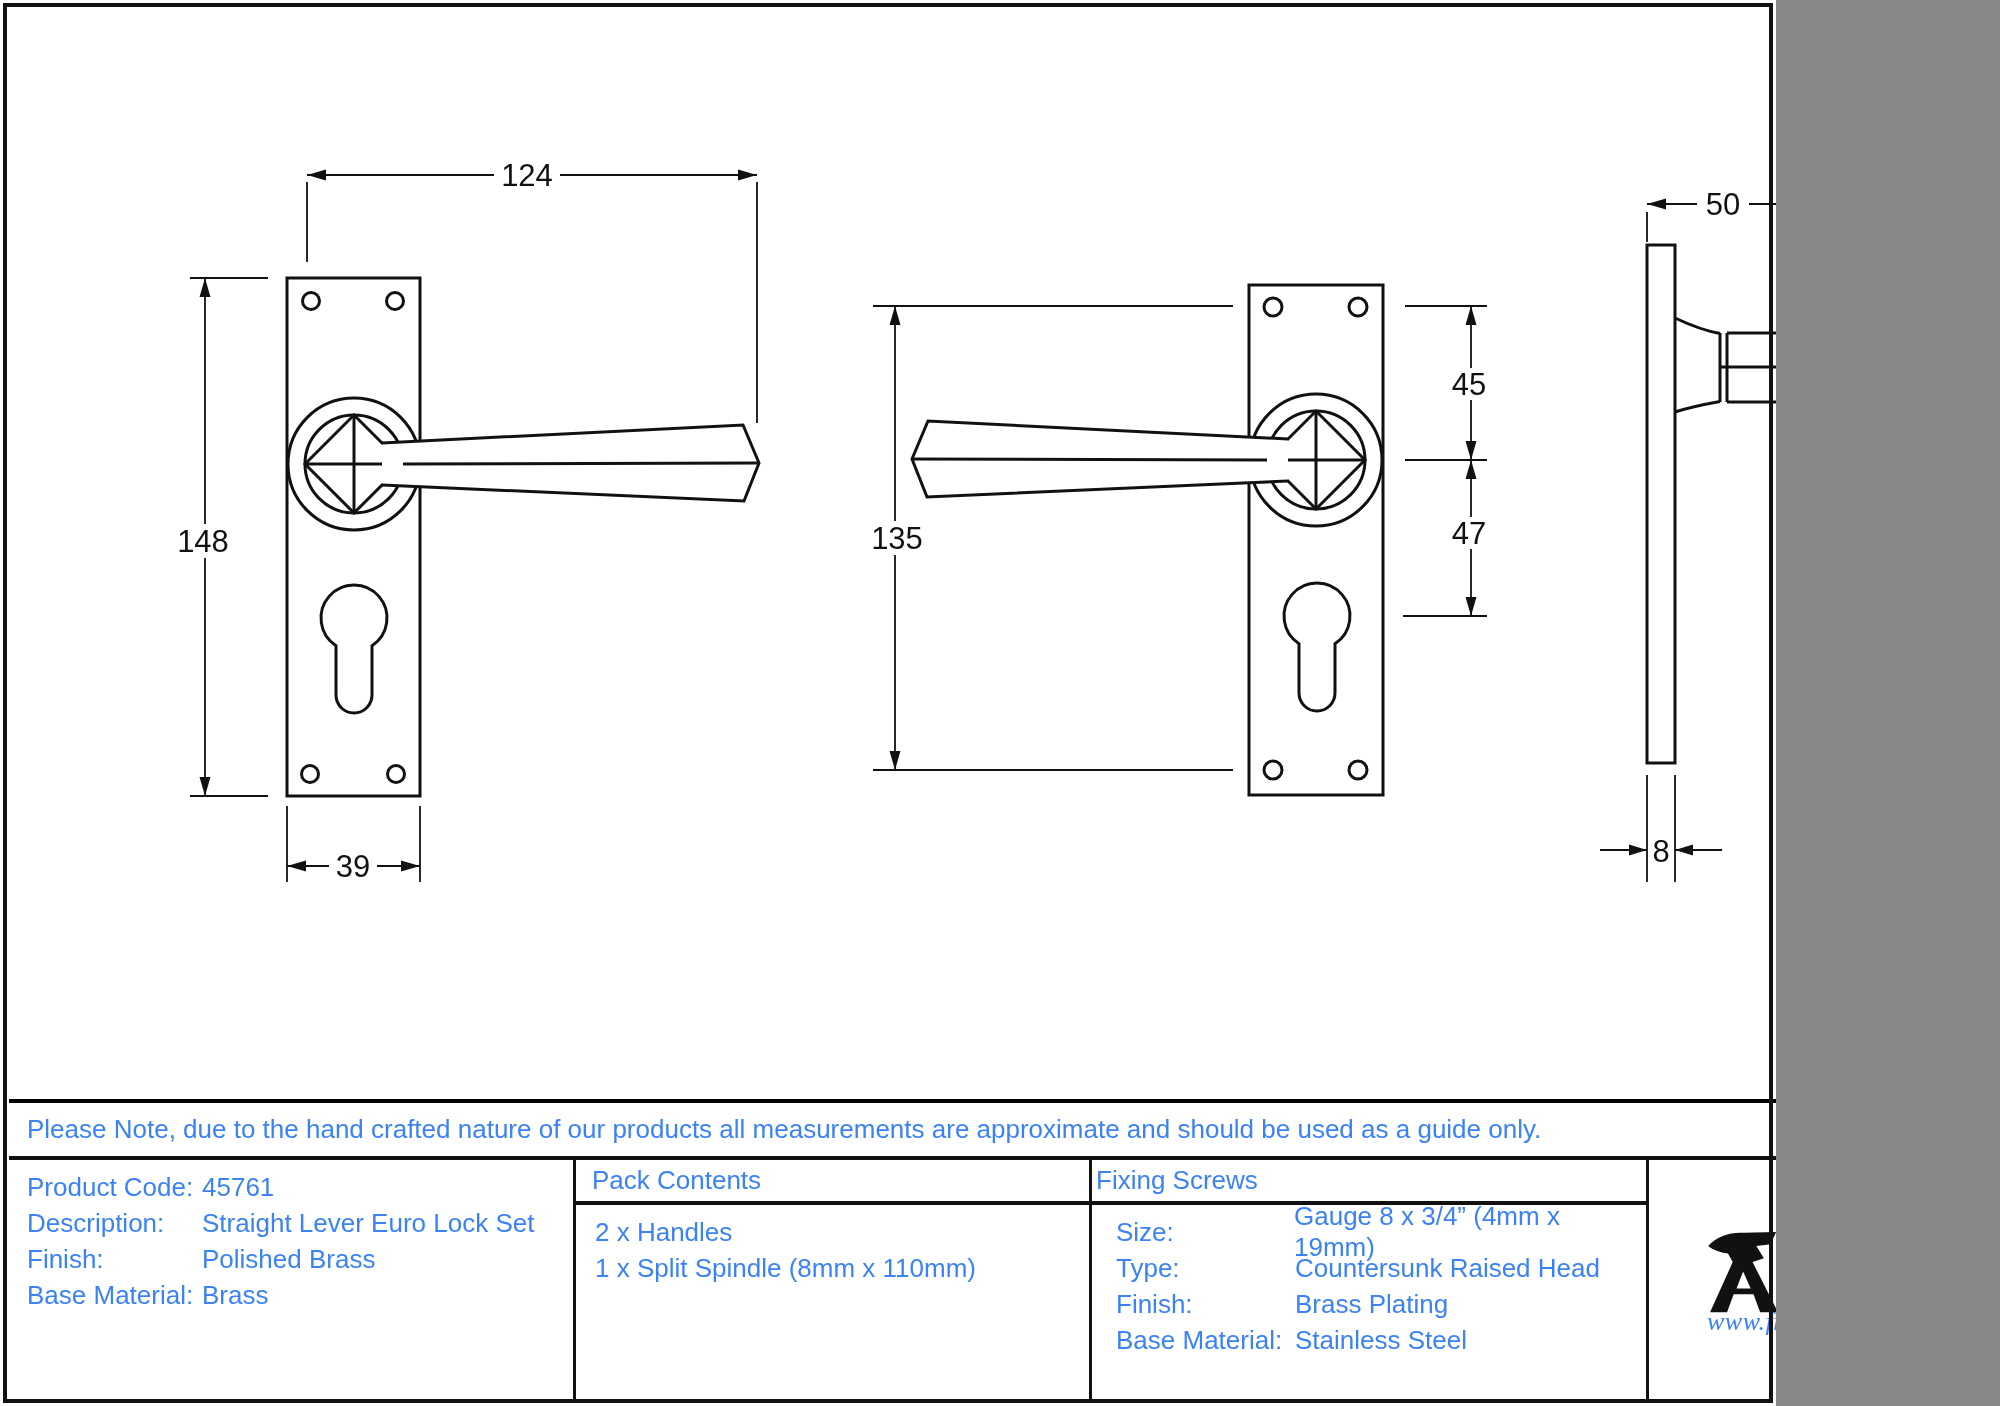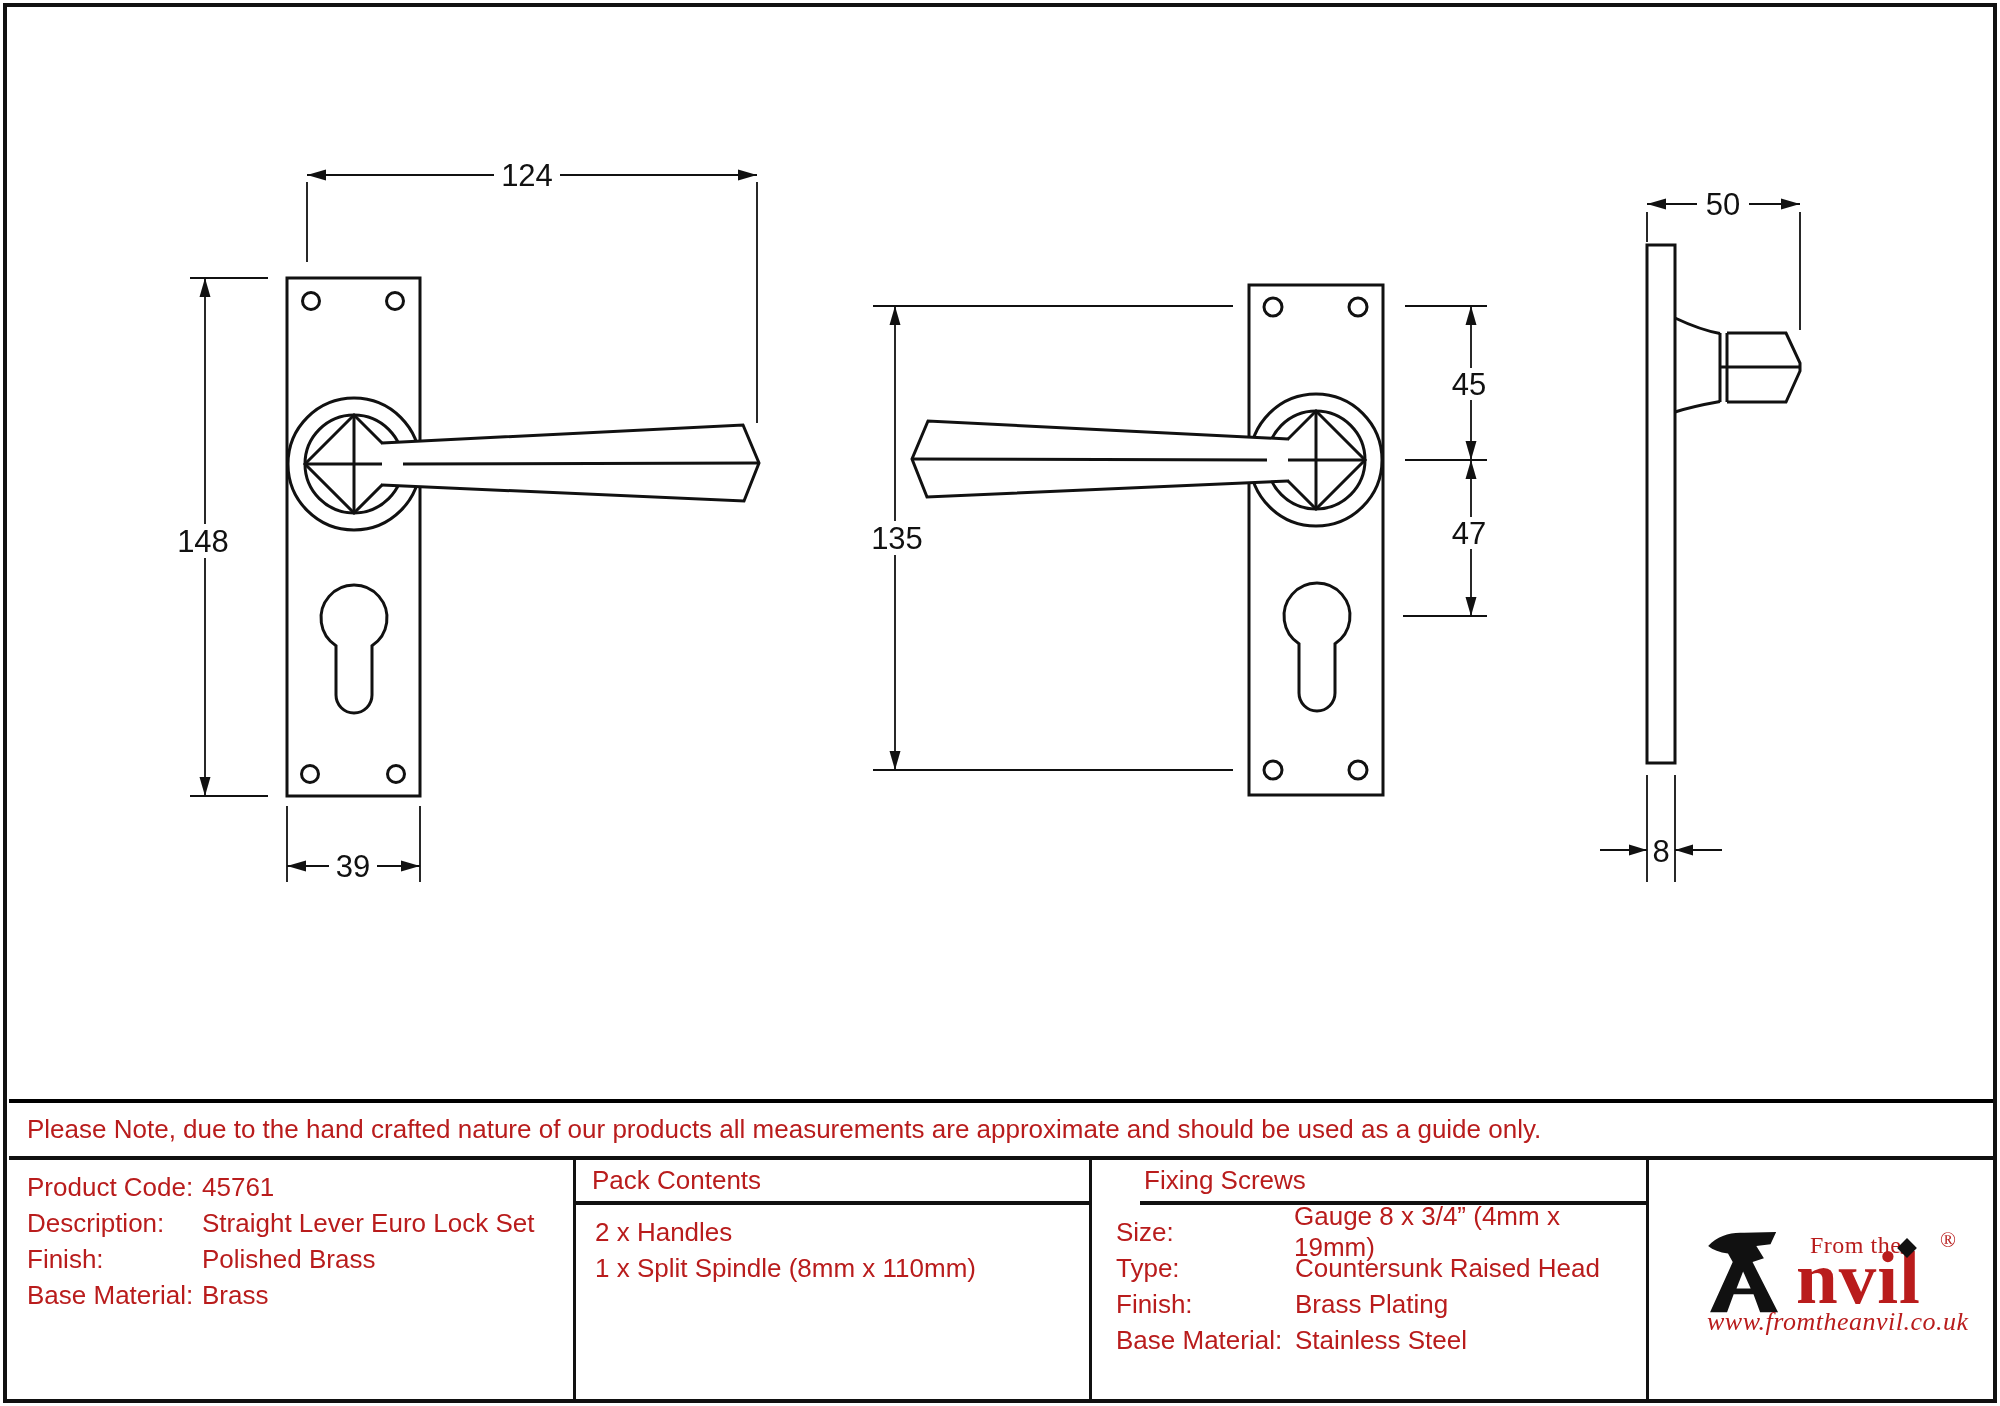--- a/index.html
+++ b/index.html
@@ -1,18 +1,18 @@
 <!DOCTYPE html>
 <html><head>
 <meta charset="utf-8">
 <style>
   html,body { margin:0; padding:0; background:#888; }
   .page {
-    position:relative; width:2000px; height:1406px; background:#fff;
-    font-family:"Liberation Sans", sans-serif; color:#b91c1c; overflow:hidden;
+    position:relative; width:1776px; height:1406px; background:#fff;
+    font-family:"Liberation Sans", sans-serif; color:#3b82f6; overflow:hidden;
   }
   .frame { position:absolute; inset:3px; border:4px solid #111; pointer-events:none; z-index:50; }
   svg.drawing { position:absolute; left:0; top:0; }
   .ol   { fill:#fff; stroke:#111; stroke-width:3px; }
   .oln  { fill:none; stroke:#111; stroke-width:3px; }
   .fillw{ fill:#fff; stroke:none; }
   .dim  { fill:none; stroke:#111; stroke-width:1.8px; }
   .arr  { fill:#111; stroke:none; }
   .bg   { fill:#fff; stroke:none; }
   .dtxt { font-family:"Liberation Sans",sans-serif; font-size:31px; fill:#111;
@@ -21,21 +21,21 @@
   .bottom { position:absolute; left:9px; top:1099px; width:1986px; height:300px;
             border-top:4px solid #000000; box-sizing:border-box; background:#fff; }
   .note-row { height:57px; box-sizing:border-box; border-bottom:4px solid #111;
               display:flex; align-items:center; padding-left:18px; font-size:26px; }
   .tgrid { display:flex; height:239px; }
   .tcol  { box-sizing:border-box; border-right:3px solid #111; }
   .c1 { width:567px; } .c2 { width:516px; } .c3 { width:557px; }
   .clogo { flex:1; border-right:none; position:relative; }
   .thdr { height:45px; box-sizing:border-box; border-bottom:4px solid #111;
           display:flex; align-items:center; font-size:26px; }
-  .c1 .thdr { padding-left:18px; } .c2 .thdr { padding-left:16px; } .c3 .thdr { padding-left:4px;margin-left:48px; }
+  .c1 .thdr { padding-left:18px; } .c2 .thdr { padding-left:16px; } .c3 .thdr { padding-left:4px; }
   .tbody { padding-top:9px; font-size:26px; }
   .c1 .tbody { padding-left:18px; } .c2 .tbody { padding-left:19px; } .c3 .tbody { padding-left:24px; }
   .prow { display:flex; height:36px; align-items:center; }
   .c1 .lbl { width:175px; } .c3 .lbl { width:179px; }
   
   .logo-tagline { position:absolute; left:161px; top:72px; font-family:"Liberation Serif",serif;
                   font-size:24px; letter-spacing:0.5px; }
   .logo-wordmark { position:absolute; left:147px; top:80px; font-family:"Liberation Serif",serif;
                    font-size:75px; font-weight:bold; line-height:1; letter-spacing:1px; }
   .logo-reg { position:absolute; left:291px; top:68px; font-family:"Liberation Serif",serif; font-size:21px; }

